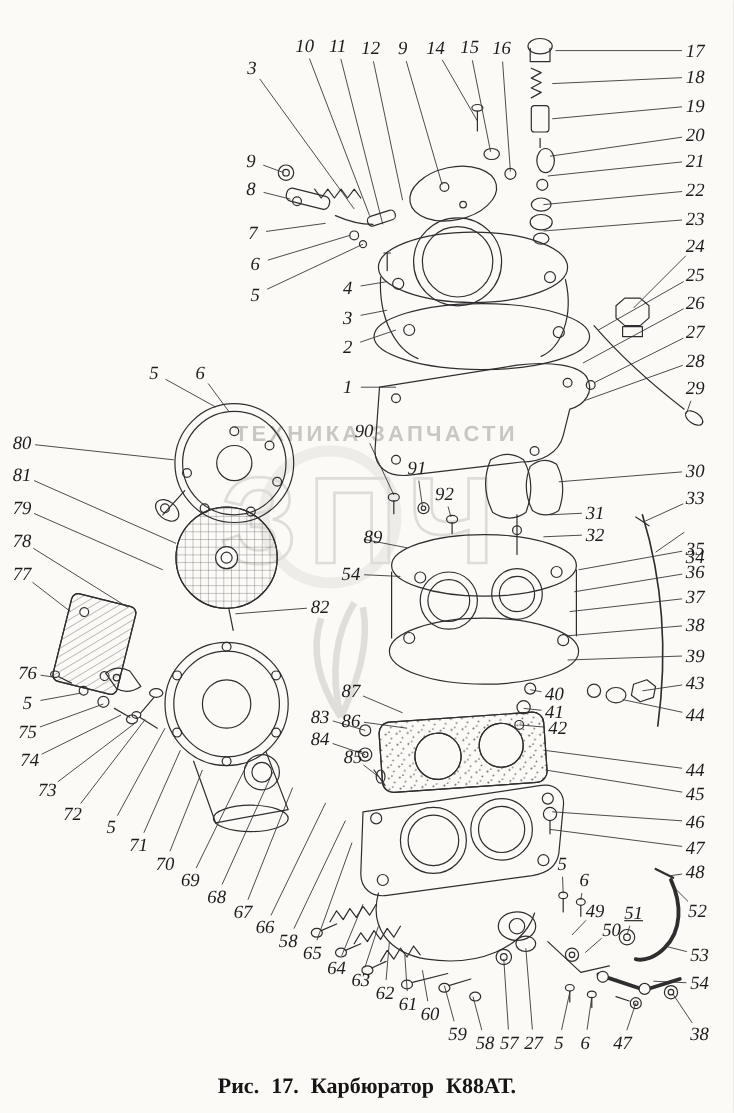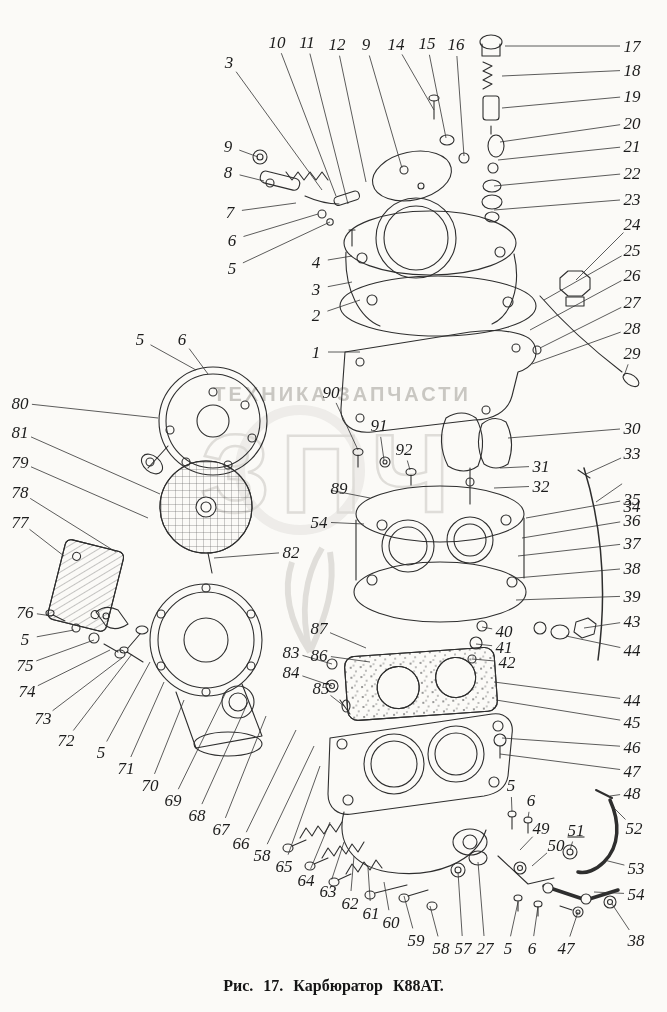--- a/index.html
+++ b/index.html
@@ -10,21 +10,21 @@
   }
   svg.diagram{position:absolute;left:0;top:0;}
   #callout-layer{position:absolute;left:0;top:0;width:100%;height:100%;pointer-events:none;}
   .callout{
     position:absolute;transform:translate(-50%,-50%);
     font-style:italic;font-size:17px;color:#1c1c1c;line-height:1;white-space:nowrap;
   }
   .caption{
     position:absolute;left:0;right:0;top:977px;text-align:center;
     font-family:"Liberation Serif","DejaVu Serif",serif;font-weight:bold;
-    font-size:16px;color:#151515;word-spacing:6px;
+    font-size:20px;color:#151515;word-spacing:6px;
   }
   .wm-word{font-family:"Liberation Sans","DejaVu Sans",sans-serif;font-weight:bold;}
 </style>
 </head>
 <body>
 
 <div class="page">
 
   <svg class="diagram" width="667" height="1012" viewBox="0 0 667 1012" xmlns="http://www.w3.org/2000/svg">
     <defs>

